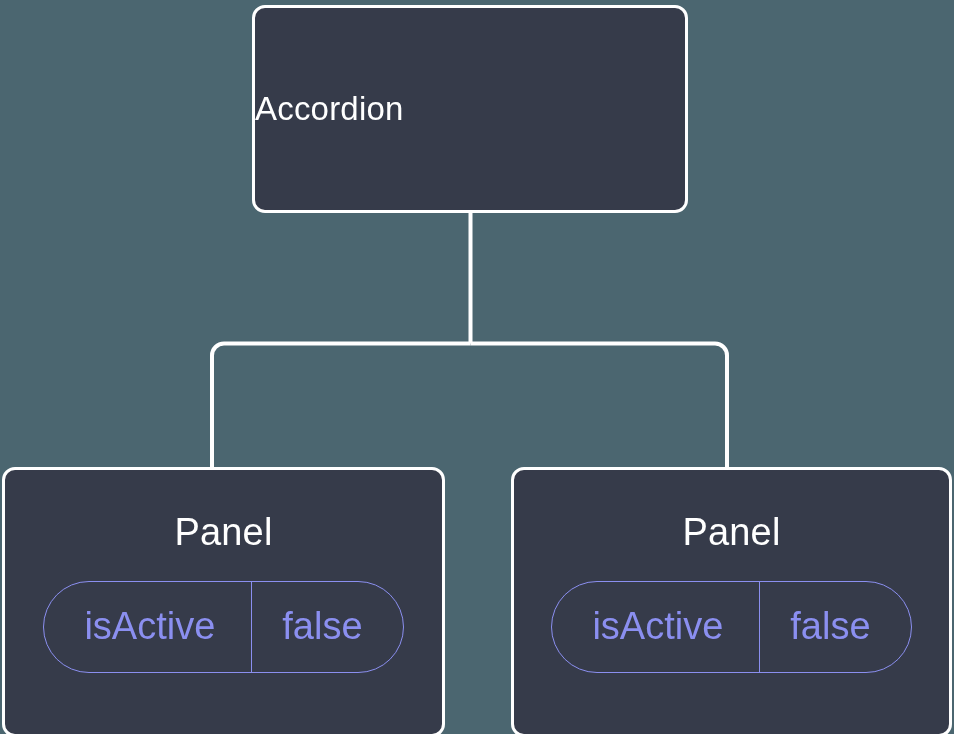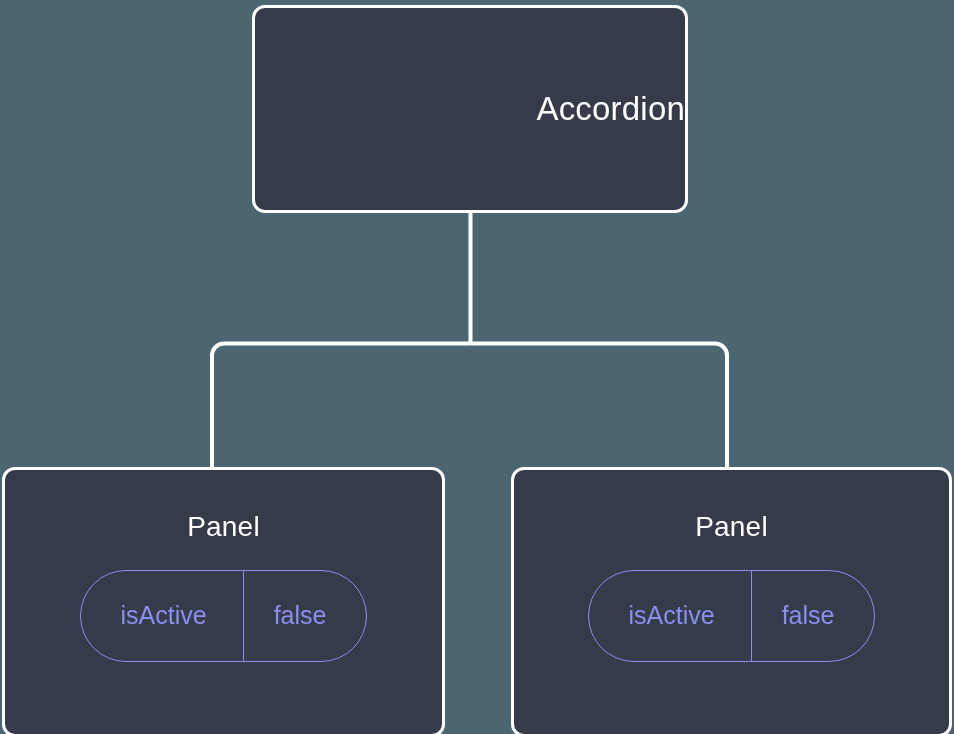--- a/index.html
+++ b/index.html
@@ -34,21 +34,21 @@
   }
 
   
   .node {
     position: absolute;
     background: #363b4a;
     border: 3px solid #ffffff;
     border-radius: 13px;
     display: flex;
     flex-direction: column;
-    align-items: flex-end;
+    align-items: flex-start;
   }
 
   .node-root {
     left: 252px;
     top: 5px;
     width: 436px;
     height: 208px;
     justify-content: center;
   }
 
@@ -66,41 +66,41 @@
   .node-title {
     color: #ffffff;
     font-size: 33px;
     font-weight: 400;
     letter-spacing: 0.2px;
     line-height: 1.1;
     white-space: nowrap;
   }
 
   .node-child .node-title {
-    font-size: 28px;
+    font-size: 38px;
   }
 
   
   .state-pill {
     margin-top: 27px;
     display: flex;
     align-items: stretch;
     border: 1.6px solid #8b8ff0;
     border-radius: 999px;
     height: 92px;
     overflow: hidden;
   }
 
   .state-pill-key,
   .state-pill-value {
     display: flex;
     align-items: center;
     justify-content: center;
     color: #8b8ff0;
-    font-size: 25px;
+    font-size: 38px;
     font-weight: 400;
     white-space: nowrap;
   }
 
   .state-pill-key {
     padding: 0 36px 0 40px;
     border-right: 1.6px solid #8b8ff0;
   }
 
   .state-pill-value {

